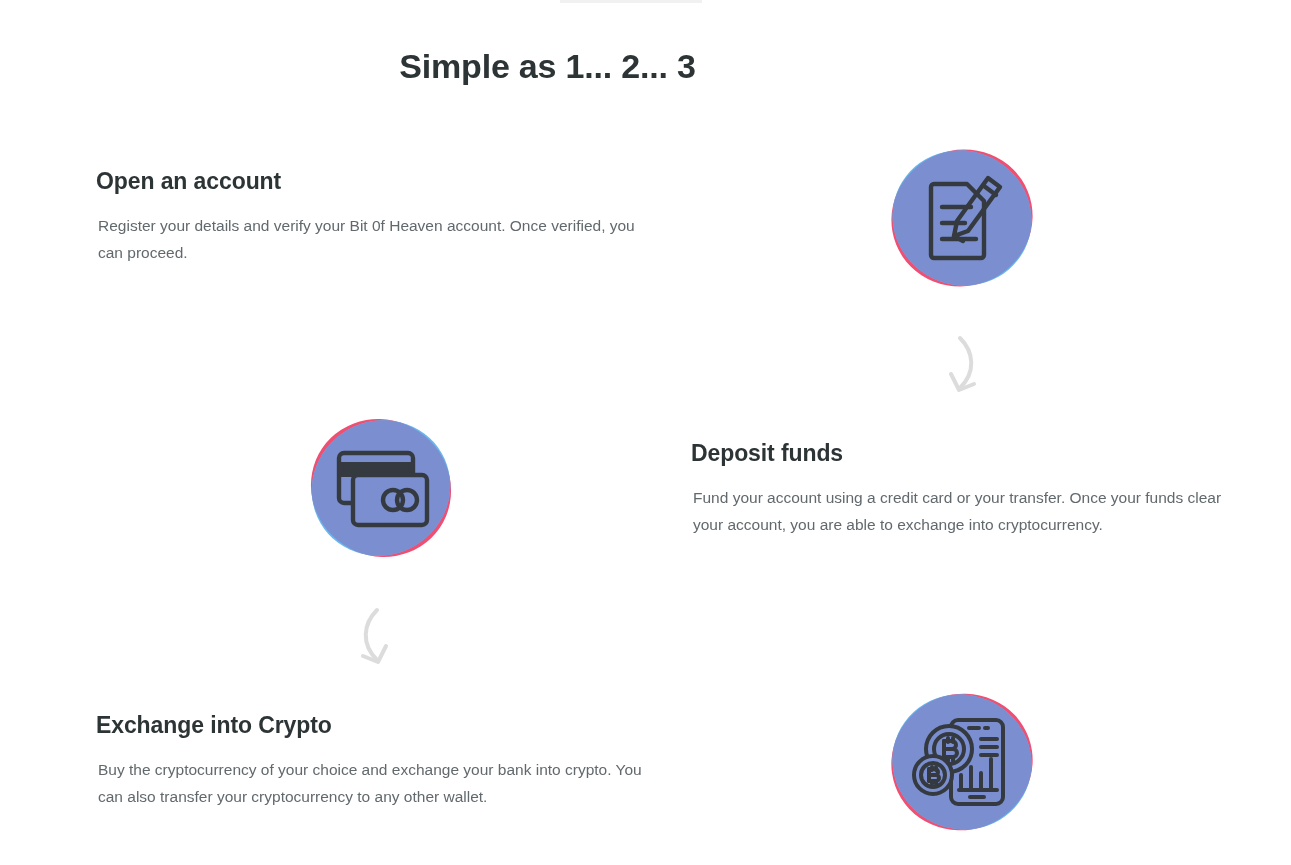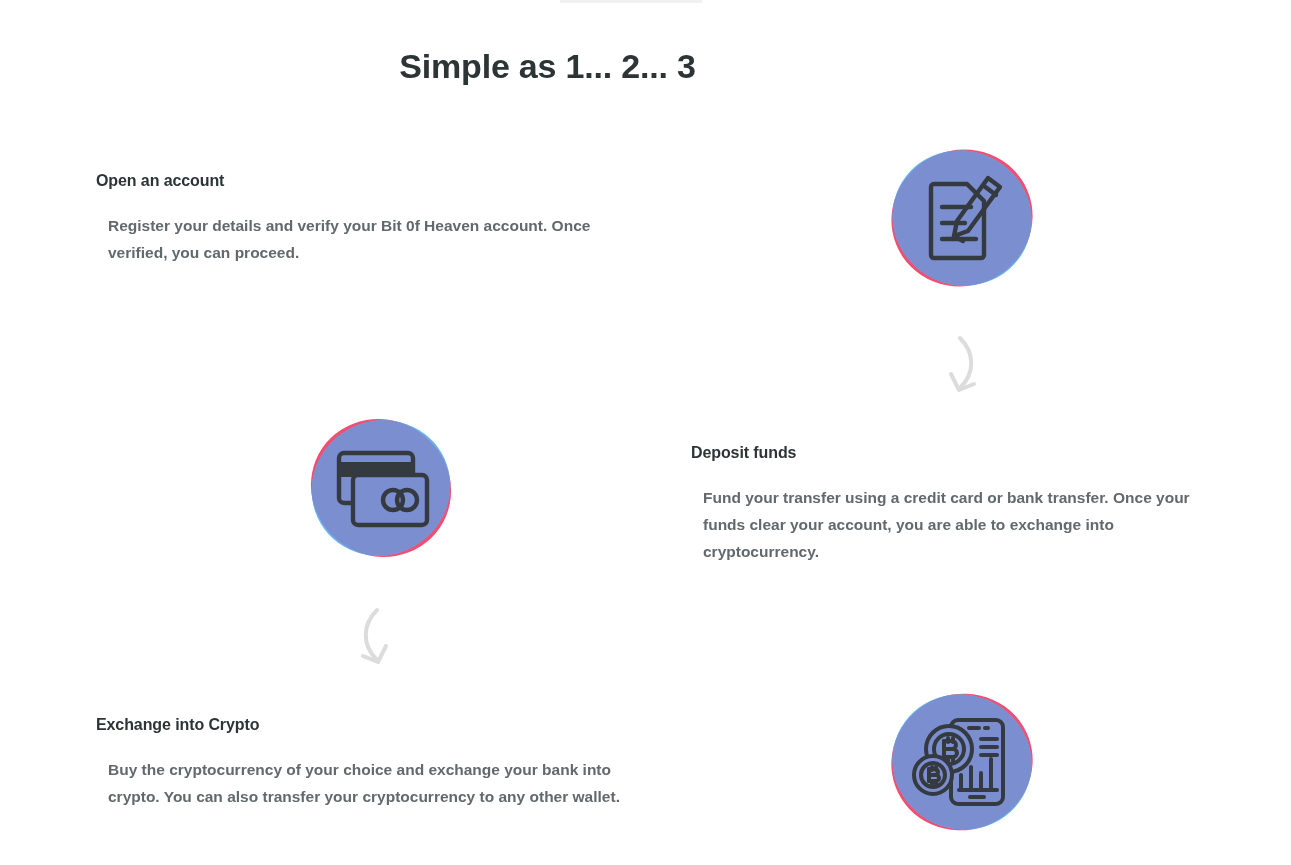--- a/index.html
+++ b/index.html
@@ -38,33 +38,33 @@
     letter-spacing: -0.2px;
     color: #2d3436;
     line-height: 44px;
   }
 
   
   .step-text {
     position: absolute;
   }
   .step-heading {
-    font-size: 16px;
+    font-size: 23px;
     font-weight: 700;
     color: #2d3436;
     letter-spacing: -0.1px;
     margin: 0 0 18px 0;
     line-height: 26px;
   }
   .step-body {
     font-size: 15.5px;
-    font-weight: 700;
+    font-weight: 400;
     color: #62696d;
     line-height: 27px;
-    margin: 12px;
+    margin: 2px;
   }
 
   
   #text-1 { left: 96px;  top: 168px; width: 560px; }
   #text-2 { left: 691px; top: 440px; width: 540px; }
   #text-3 { left: 96px;  top: 712px; width: 560px; }
 
   
   .icon-blob {
     position: absolute;
@@ -155,21 +155,21 @@
 
       <rect x="45" y="60" width="74" height="50" rx="5" fill="#7b8fd0"></rect>
       <circle cx="85" cy="85" r="10"></circle>
       <circle cx="99" cy="85" r="10"></circle>
     </g>
   </svg>
 </div>
 
 <div class="step-text" id="text-2">
   <div class="step-heading">Deposit funds</div>
-  <div class="step-body">Fund your transfer using a credit card or bank transfer. Once your funds clear your account, you are able to exchange into cryptocurrency.</div>
+  <div class="step-body">Fund your account using a credit card or your transfer. Once your funds clear your account, you are able to exchange into cryptocurrency.</div>
 </div>
 
 <div class="arrow" id="arrow-2">
   <svg width="50" height="66" viewBox="0 0 50 66" xmlns="http://www.w3.org/2000/svg">
     <path d="M24 4 C10 18 8 38 24 54" fill="none" stroke="#dcdcdc" stroke-width="4" stroke-linecap="round"></path>
     <path d="M33 40 L25 56 L10 50" fill="none" stroke="#dcdcdc" stroke-width="4" stroke-linecap="round" stroke-linejoin="round"></path>
   </svg>
 </div>
 
 <div class="step-text" id="text-3">

